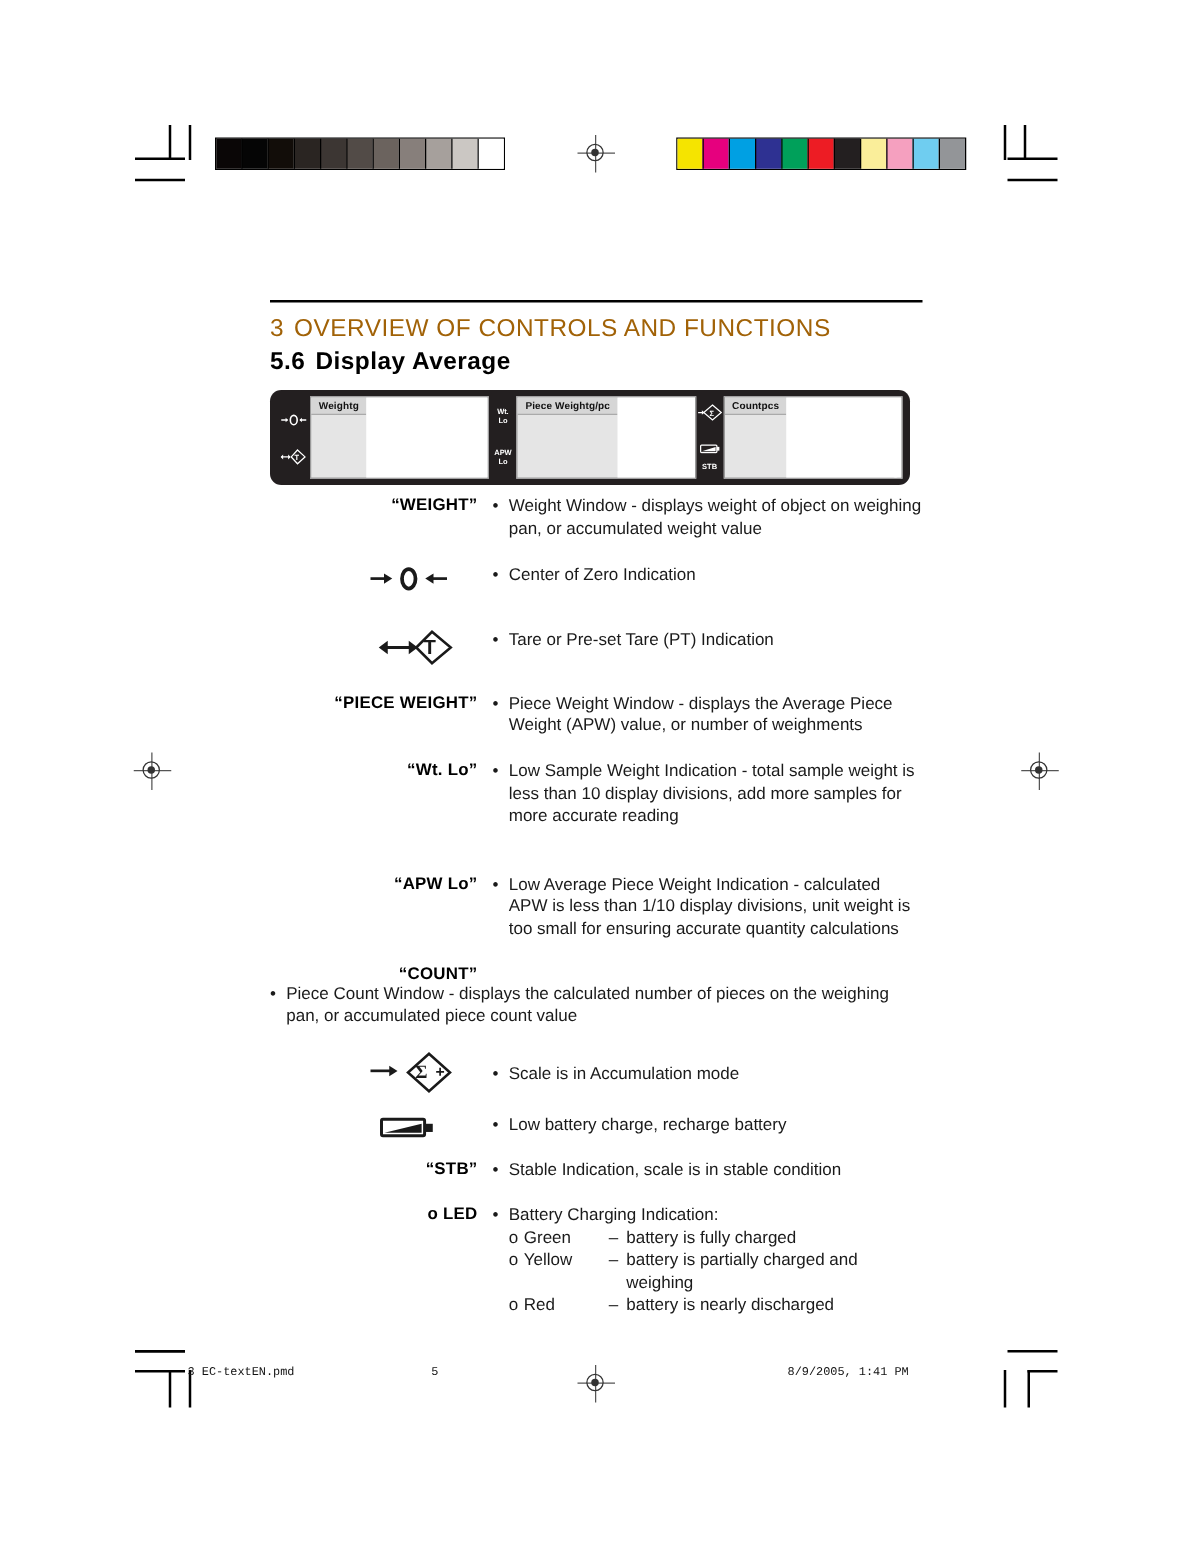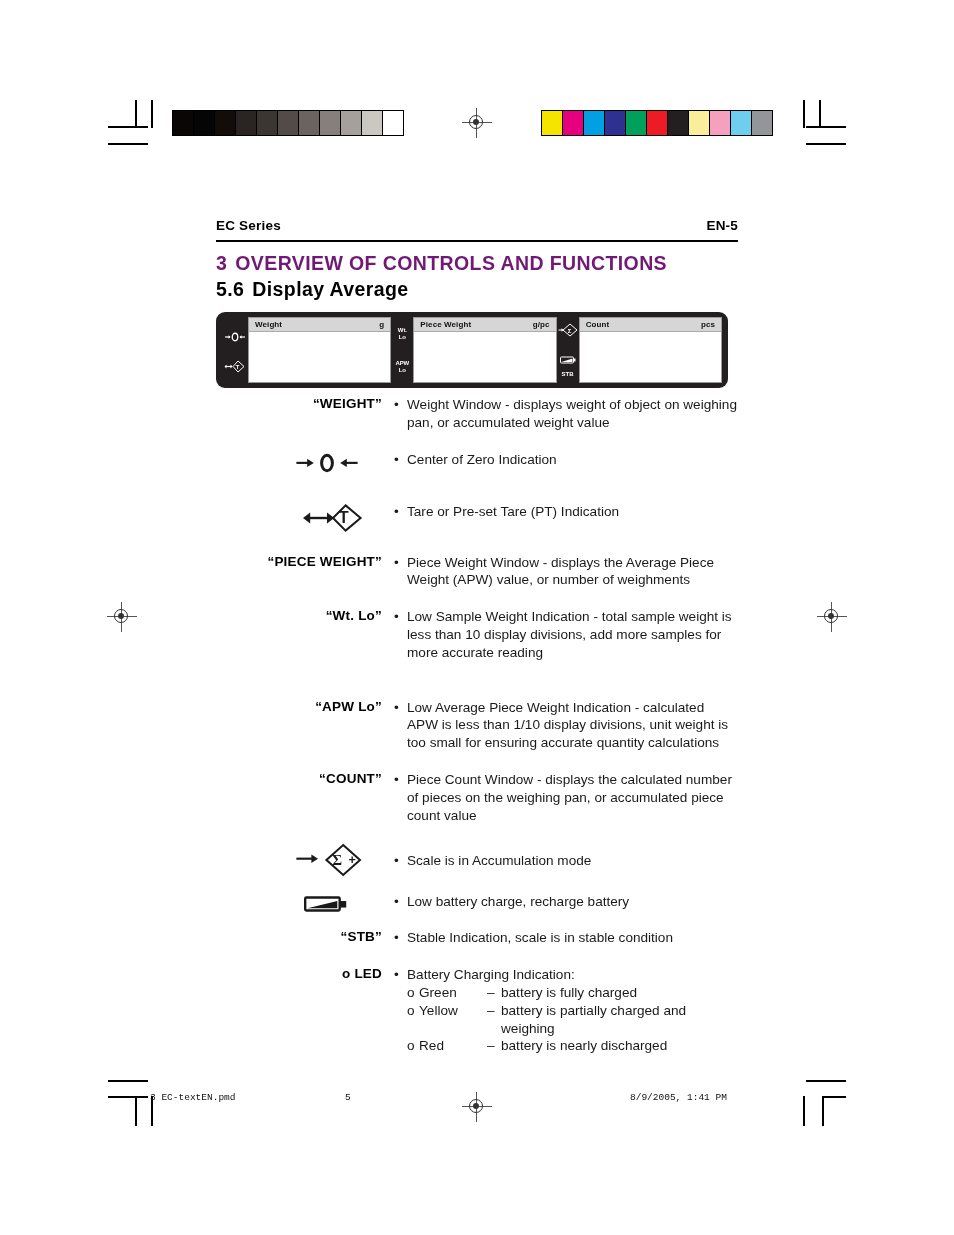--- a/index.html
+++ b/index.html
@@ -62,24 +62,24 @@
     letter-spacing: .2px;
     color: #000;
   }
   .head-rule {
     position: absolute;
     left: 216px; top: 240px; width: 522px; height: 2px; background: #000;
   }
   .sec-title {
     position: absolute;
     left: 216px; top: 252px;
-    font-weight: bold;
+    font-weight: normal;
     font-size: 19.5px;
     letter-spacing: .4px;
-    color: #701a75;
+    color: #a16207;
     white-space: nowrap;
   }
   .sec-title .num { margin-right: 8px; }
   .sub-title {
     position: absolute;
     left: 216px; top: 278px;
     font-weight: bold;
     font-size: 19.5px;
     letter-spacing: .4px;
     color: #000;
@@ -109,25 +109,25 @@
     width: 26px;
     display: flex;
     flex-direction: column;
     justify-content: space-around;
     align-items: center;
     color: #fff;
   }
   .lcd-side.mid, .lcd-side.right { width: 22px; }
   .lcd-window {
     flex: 1;
-    background: #ec4899;
+    background: #e5e5e5;
     border: 1px solid #9a9a9a;
     box-sizing: border-box;
     display: flex;
-    flex-direction: column;
+    flex-direction: row;
   }
   .lcd-window .wtitle {
     height: 13px;
     background: #d6d6d6;
     border-bottom: 1px solid #aaa;
     display: flex;
     justify-content: space-between;
     align-items: center;
     padding: 0 6px;
     font-size: 8px;
@@ -284,24 +284,20 @@
       <div class="rcirc"></div>
       <div class="rdot"></div>
   </div>
   <div class="regmark" style="left:462px; top:1092px;">
     <div class="rh"></div>
       <div class="rv"></div>
       <div class="rcirc"></div>
       <div class="rdot"></div>
   </div>
 
-  <div class="running-head">
-    <span>EC Series</span>
-    <span>EN-5</span>
-  </div>
   <div class="head-rule"></div>
 
   <div class="sec-title">
     <span class="num">3</span><span>OVERVIEW  OF  CONTROLS  AND  FUNCTIONS</span>
   </div>
   <div class="sub-title">
     <span class="num">5.6</span><span>Display Average</span>
   </div>
 
   <div class="lcd">
@@ -459,21 +455,21 @@
     <div class="drow" style="margin-bottom:19px;margin-top:37px;">
       <div class="dlabel">
         <span>“APW Lo”</span>
       </div>
       <div class="ddesc">
         <span class="bullet">•</span>
         <span class="dtext">Low Average Piece Weight Indication - calculated APW is less than 1/10 display divisions, unit weight is too small for ensuring accurate quantity calculations</span>
       </div>
     </div>
 
-    <div class="drow" style="margin-bottom:18px;">
+    <div class="drow" style="margin-bottom:18px;flex-direction:column;">
       <div class="dlabel">
         <span>“COUNT”</span>
       </div>
       <div class="ddesc">
         <span class="bullet">•</span>
         <span class="dtext">Piece Count Window - displays the calculated number of pieces on the weighing pan, or accumulated piece count value</span>
       </div>
     </div>
 
     <div class="drow" style="margin-bottom:15px;">

